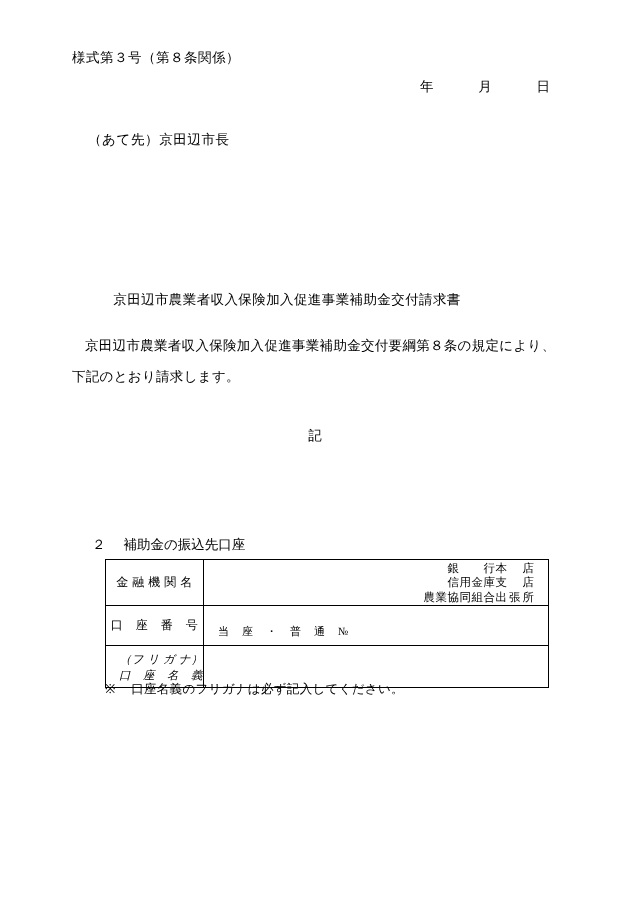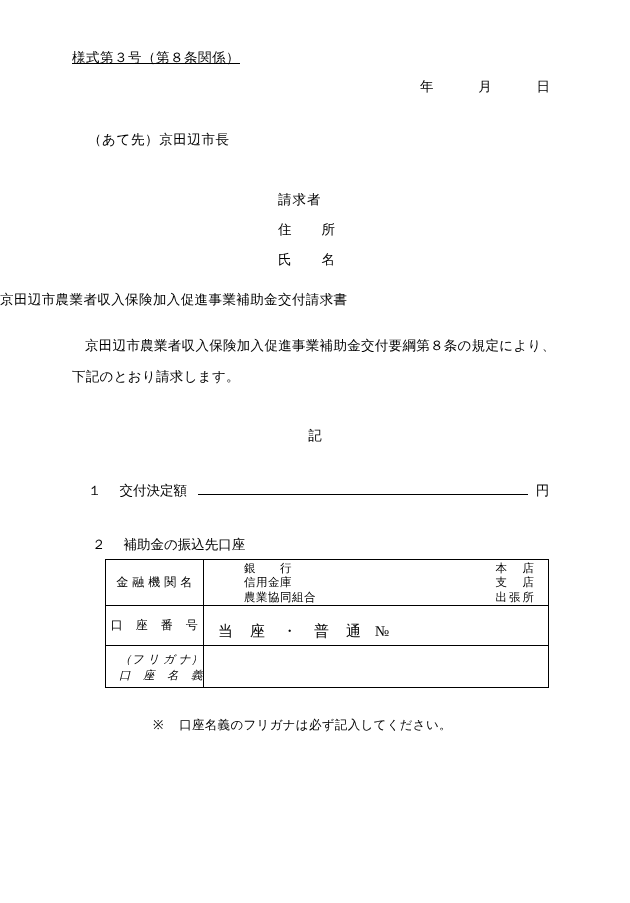--- a/index.html
+++ b/index.html
@@ -21,21 +21,20 @@
     height: 903px;
     box-sizing: border-box;
   }
   .form-no {
     position: absolute;
     left: 72px;
     top: 49px;
     font-size: 13.5px;
     letter-spacing: 0.5px;
     white-space: nowrap;
-    text-decoration: underline;
   }
   .date-line {
     position: absolute;
     left: 420px;
     top: 78px;
     font-size: 13.5px;
     white-space: nowrap;
     text-align: center;
   }
   .date-line span {
@@ -62,21 +61,21 @@
   }
   .applicant-block div {
     letter-spacing: 1px;
     white-space: nowrap;
   }
   .doc-title {
     position: absolute;
     left: 0;
     top: 291px;
     width: 574px;
-    text-align: left;
+    text-align: center;
     font-size: 13.5px;
     letter-spacing: 0.4px;
   }
   .body-text {
     position: absolute;
     left: 72px;
     top: 330px;
     width: 486px;
     font-size: 13.5px;
     line-height: 31px;
@@ -146,57 +145,56 @@
   .row2 { height: 40px; }
   .row3 { height: 42px; }
   .kinyu-inner {
     position: relative;
     height: 100%;
     padding: 0 12px;
     box-sizing: border-box;
   }
   .kinyu-line {
     display: flex;
-    justify-content: space-between;
+    justify-content: flex-end;
     font-size: 11.5px;
     line-height: 14.5px;
     letter-spacing: 0.5px;
     margin-left: 28px;
   }
   .kinyu-line .right {
     letter-spacing: 2px;
   }
   .koza-inner {
     padding-left: 14px;
-    font-size: 15px;
+    font-size: 11px;
     letter-spacing: 1px;
     margin-top: 12px;
   }
   .koza-inner .no {
     margin-left: 8px;
     letter-spacing: 0;
   }
   .furi-label {
     text-align: right;
     line-height: 16px;
     font-size: 11.5px;
     letter-spacing: 0.5px;
     font-style: italic;
   }
   .dashed-bottom {
     border-bottom: 1px dashed #000 !important;
   }
   .note {
     position: absolute;
     left: 105px;
-    top: 716px;
+    top: 680px;
     font-size: 12.5px;
     letter-spacing: 0.3px;
     white-space: nowrap;
-    margin-left: 48px;
   }
   .note .mark {
     margin-right: 12px;
   }
 </style>
 </head>
 <body>
 
 <div class="page">
 
@@ -205,41 +203,30 @@
   <div class="date-line">
     <span>年</span>
     <span class="date-gap"></span>
     <span>月</span>
     <span class="date-gap"></span>
     <span>日</span>
   </div>
 
   <div class="addressee">（あて先）京田辺市長</div>
 
-  <div class="applicant-block">
-    <div>請求者</div>
-    <div>住　　所</div>
-    <div>氏　　名</div>
-  </div>
 
   <div class="doc-title">京田辺市農業者収入保険加入促進事業補助金交付請求書</div>
 
   <div class="body-text">
     <div class="indent">京田辺市農業者収入保険加入促進事業補助金交付要綱第８条の規定により、</div>
     <div>下記のとおり請求します。</div>
   </div>
 
   <div class="ki">記</div>
 
-  <div class="item1">
-    <span class="num">１</span>
-    <span>交付決定額</span>
-    <span class="amount-rule"></span>
-    <span>円</span>
-  </div>
 
   <div class="item2">
     <span class="num">２</span>
     <span>補助金の振込先口座</span>
   </div>
 
   <table class="bank">
     <tbody>
         <tr class="row1">
       <td class="label">金 融 機 関 名</td>

